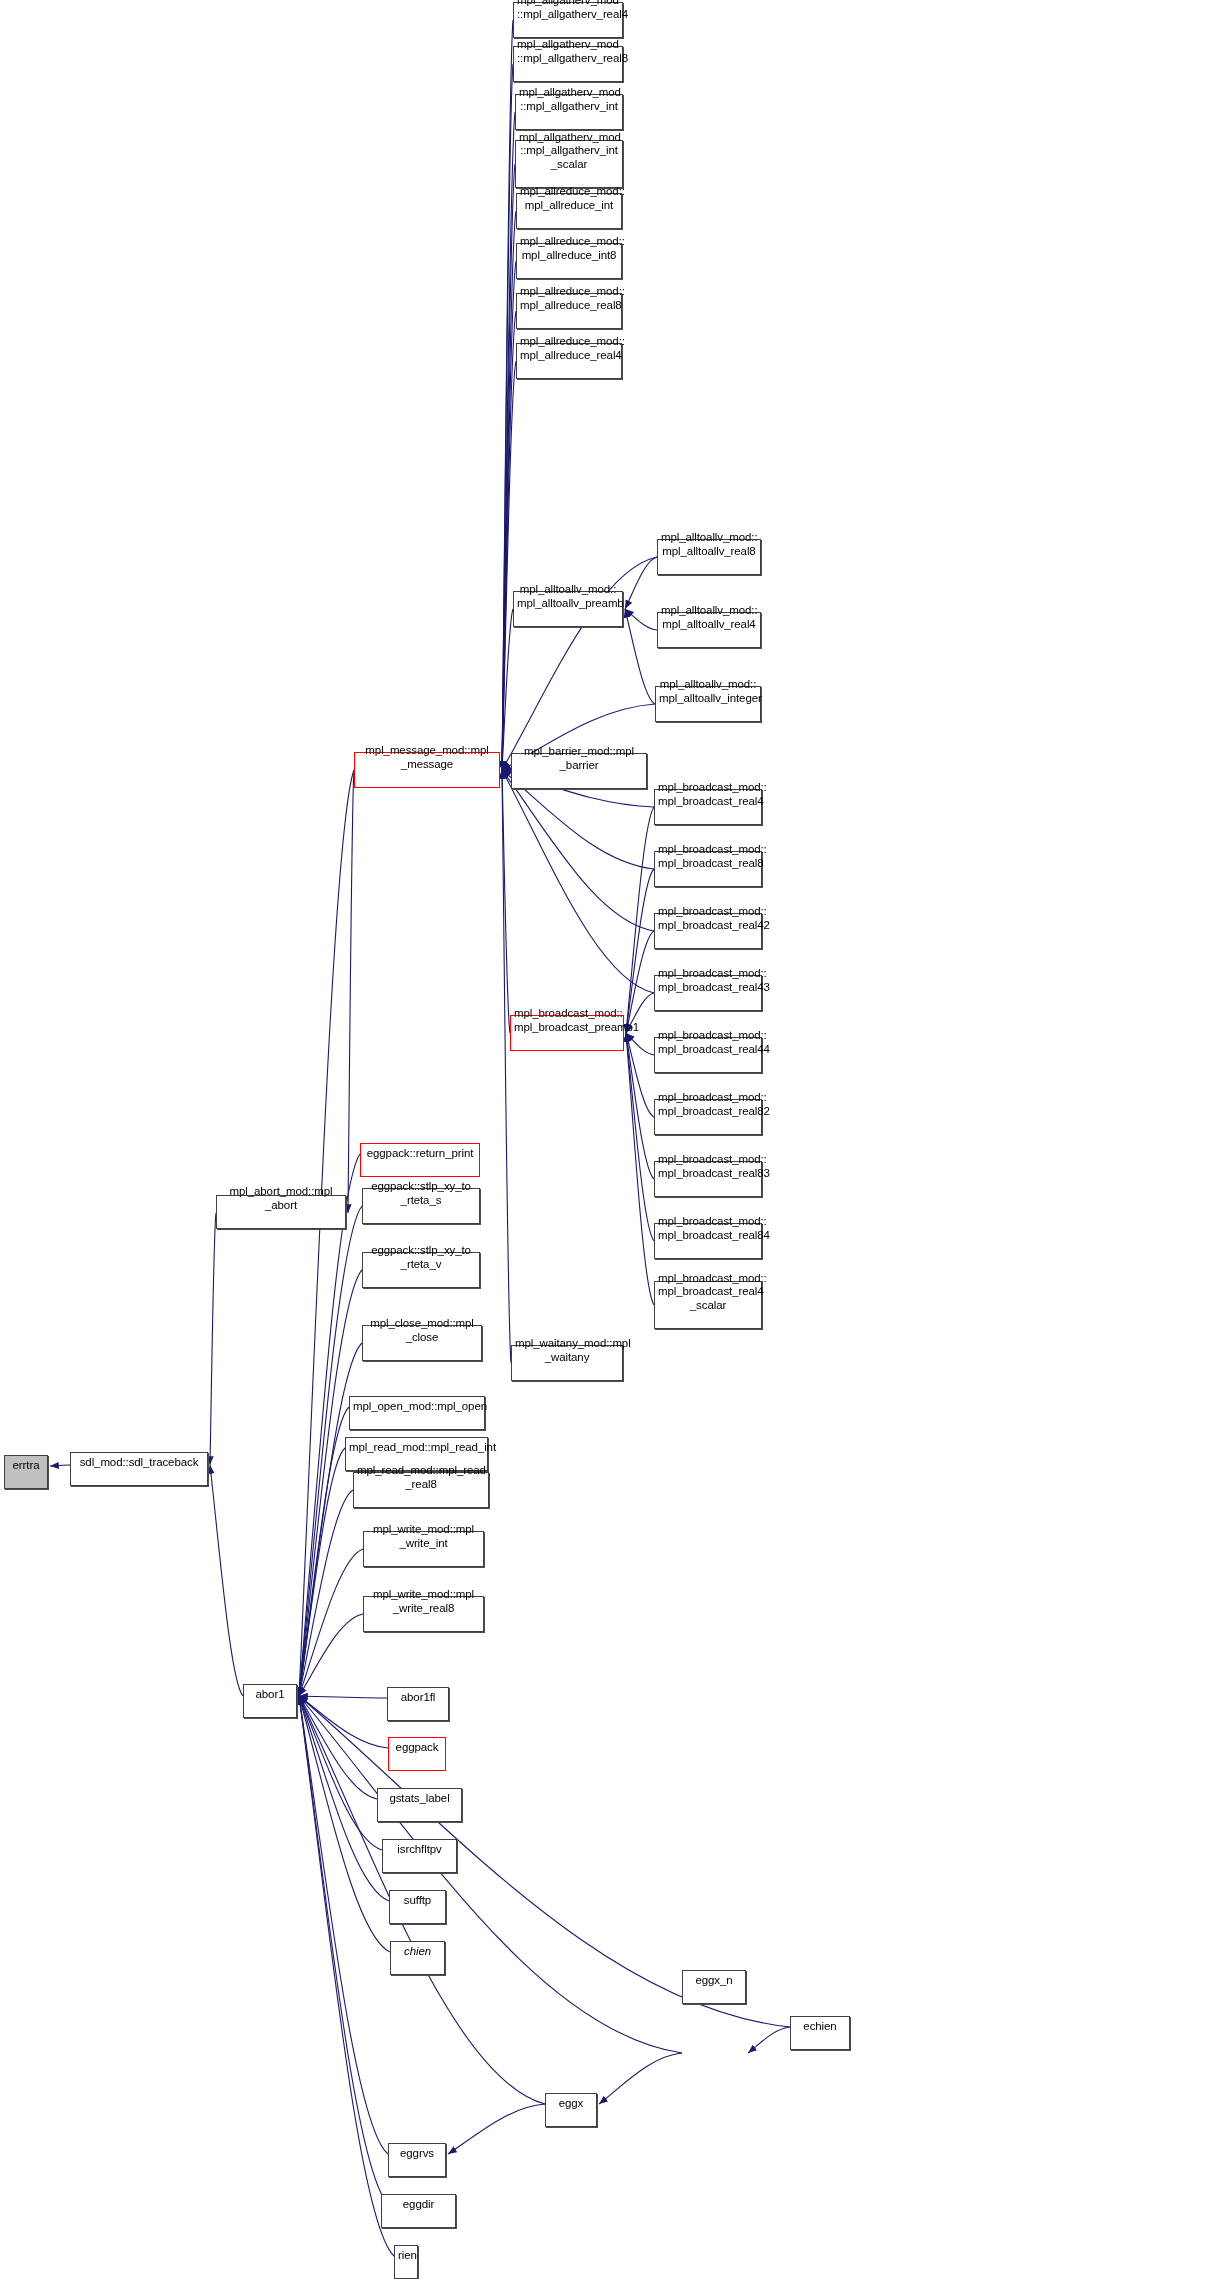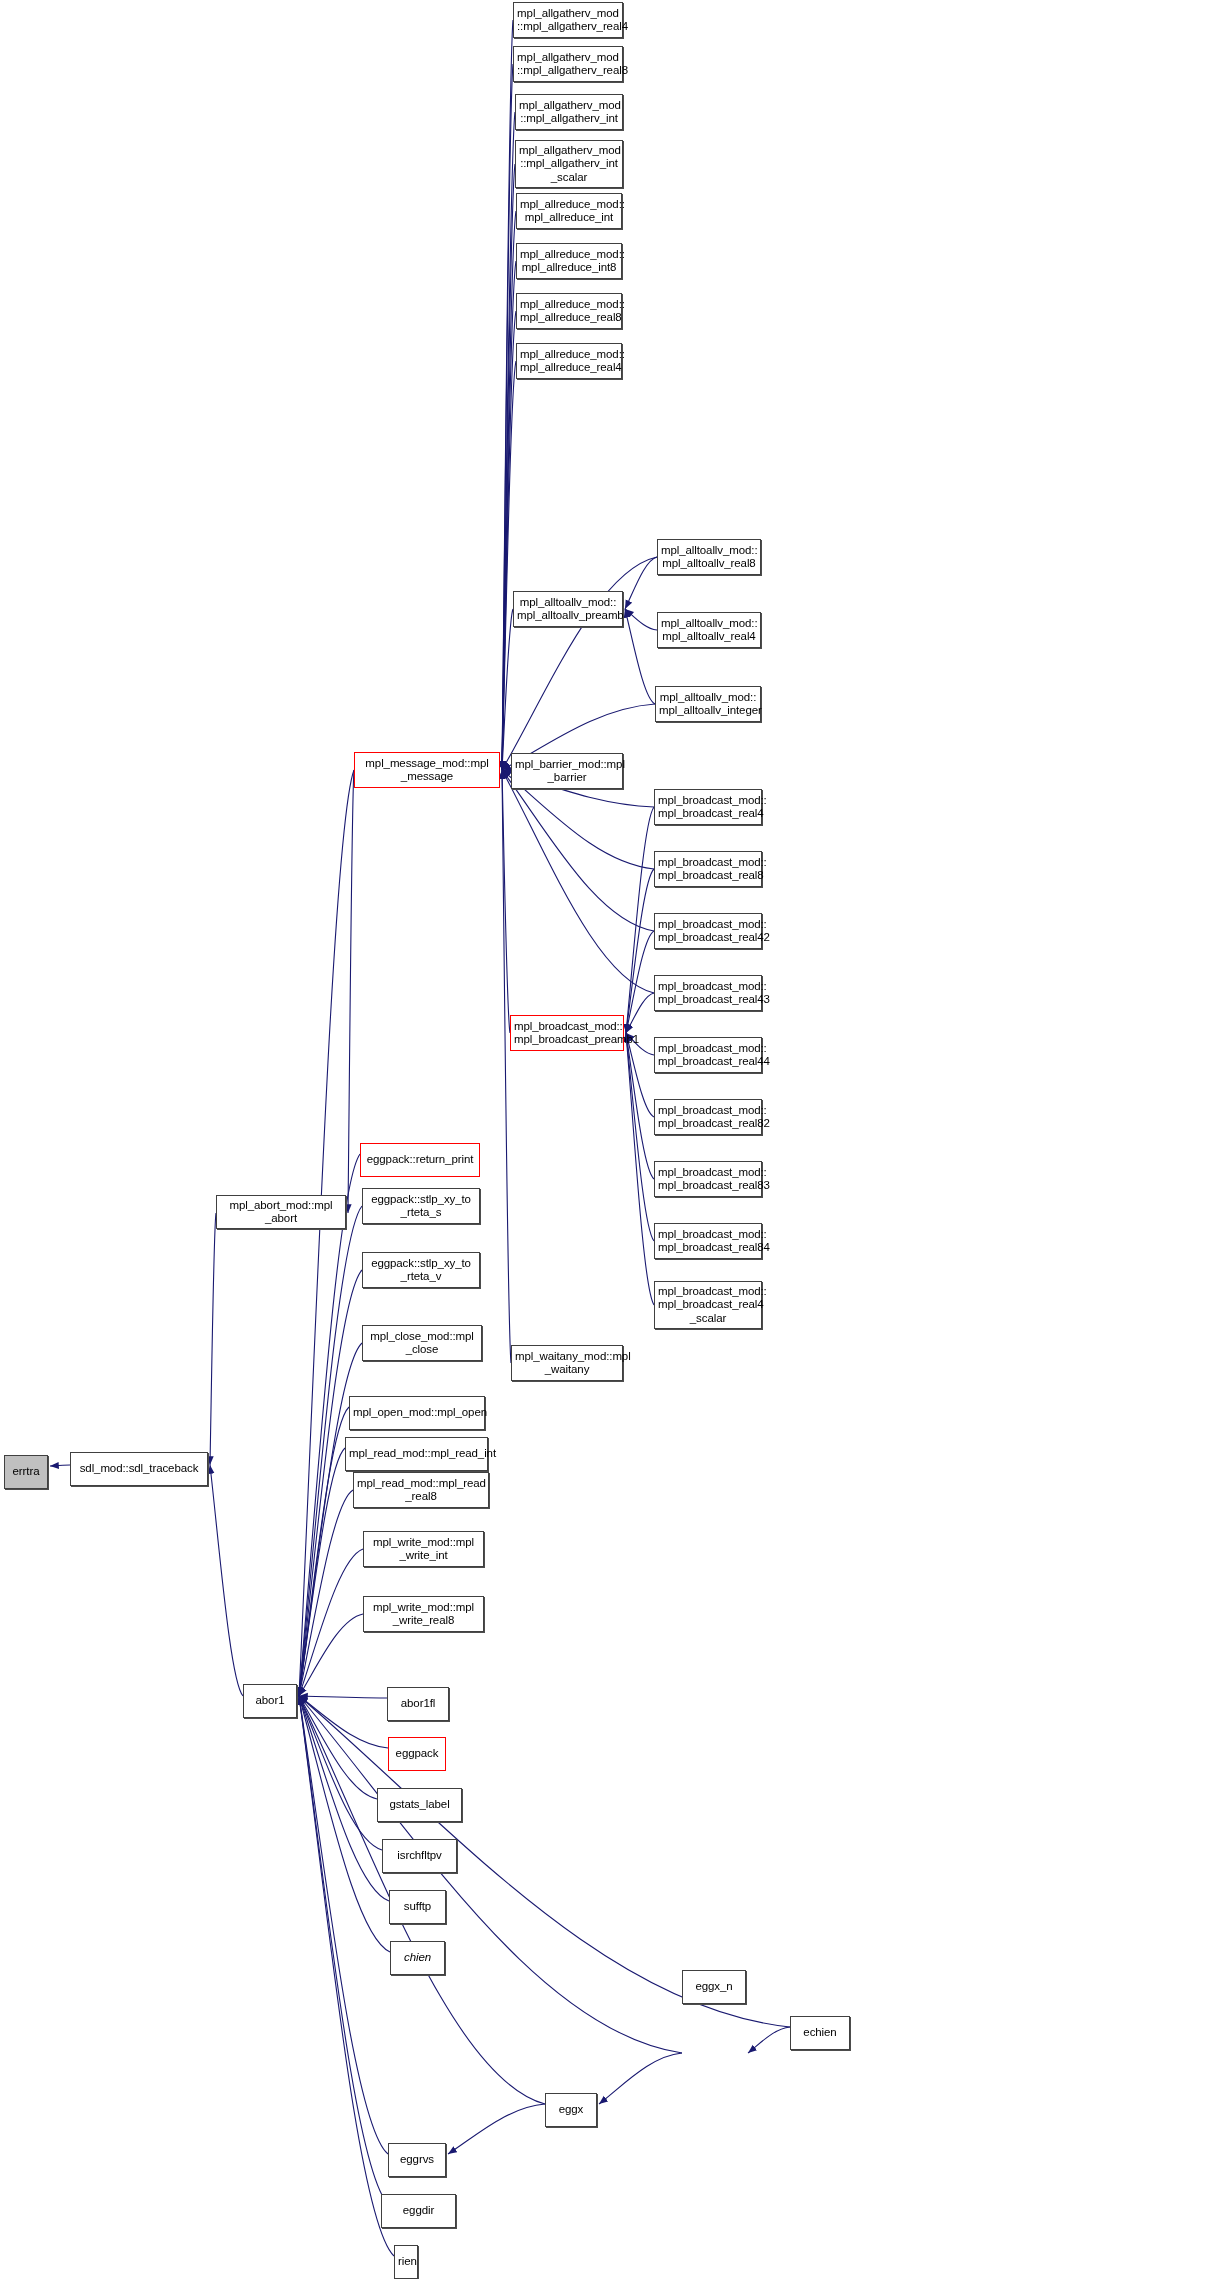--- a/index.html
+++ b/index.html
@@ -1,19 +1,19 @@
 <!DOCTYPE html>
 <html><head>
 <meta charset="utf-8">
 <style>
   html,body{margin:0;padding:0;background:#ffffff;}
   body{font-family:"Liberation Sans","DejaVu Sans",sans-serif;}
   #graph-root{position:relative;width:1213px;height:2279px;background:#fff;overflow:hidden;}
   svg.edges{position:absolute;left:0;top:0;width:1213px;height:2279px;}
-  .node{position:absolute;box-sizing:border-box;display:flex;align-items:center;justify-content:center;
+  .node{position:absolute;box-sizing:border-box;display:flex;align-items:flex-end;justify-content:center;
         text-align:center;background:#ffffff;border:1px solid #404040;
         box-shadow:1px 1px 0 0 #4d4d4d;font-size:11.5px;line-height:13.5px;color:#000;
         letter-spacing:-0.1px;white-space:pre-line;padding:16px 3px;}
   .node.red{border:1.4px solid #ff0000;box-shadow:none;}
   .node.root{background:#c0c0c0;border:1px solid #404040;}
   .node span{display:block;width:100%;}
 </style>
 </head>
 <body>
 
@@ -139,21 +139,21 @@
       <div class="node" style="left: 516px; top: 343px; width: 106px; height: 36px;"><span>mpl_allreduce_mod::
 mpl_allreduce_real4</span></div>
       <div class="node" style="left: 513px; top: 591px; width: 110px; height: 36px;"><span>mpl_alltoallv_mod::
 mpl_alltoallv_preamb</span></div>
       <div class="node" style="left: 657px; top: 539px; width: 104px; height: 36px;"><span>mpl_alltoallv_mod::
 mpl_alltoallv_real8</span></div>
       <div class="node" style="left: 657px; top: 612px; width: 104px; height: 36px;"><span>mpl_alltoallv_mod::
 mpl_alltoallv_real4</span></div>
       <div class="node" style="left: 655px; top: 686px; width: 106px; height: 36px;"><span>mpl_alltoallv_mod::
 mpl_alltoallv_integer</span></div>
-      <div class="node" style="left: 511px; top: 753px; width: 112px; height: 36px;"><span>mpl_barrier_mod::mpl
+      <div class="node" style="left: 511px; top: 753px; width: 136px; height: 36px;"><span>mpl_barrier_mod::mpl
 _barrier</span></div>
       <div class="node" style="left: 654px; top: 789px; width: 108px; height: 36px;"><span>mpl_broadcast_mod::
 mpl_broadcast_real4</span></div>
       <div class="node" style="left: 654px; top: 851px; width: 108px; height: 36px;"><span>mpl_broadcast_mod::
 mpl_broadcast_real8</span></div>
       <div class="node" style="left: 654px; top: 913px; width: 108px; height: 36px;"><span>mpl_broadcast_mod::
 mpl_broadcast_real42</span></div>
       <div class="node" style="left: 654px; top: 975px; width: 108px; height: 36px;"><span>mpl_broadcast_mod::
 mpl_broadcast_real43</span></div>
       <div class="node red" style="left: 510px; top: 1015px; width: 114px; height: 36px;"><span>mpl_broadcast_mod::

